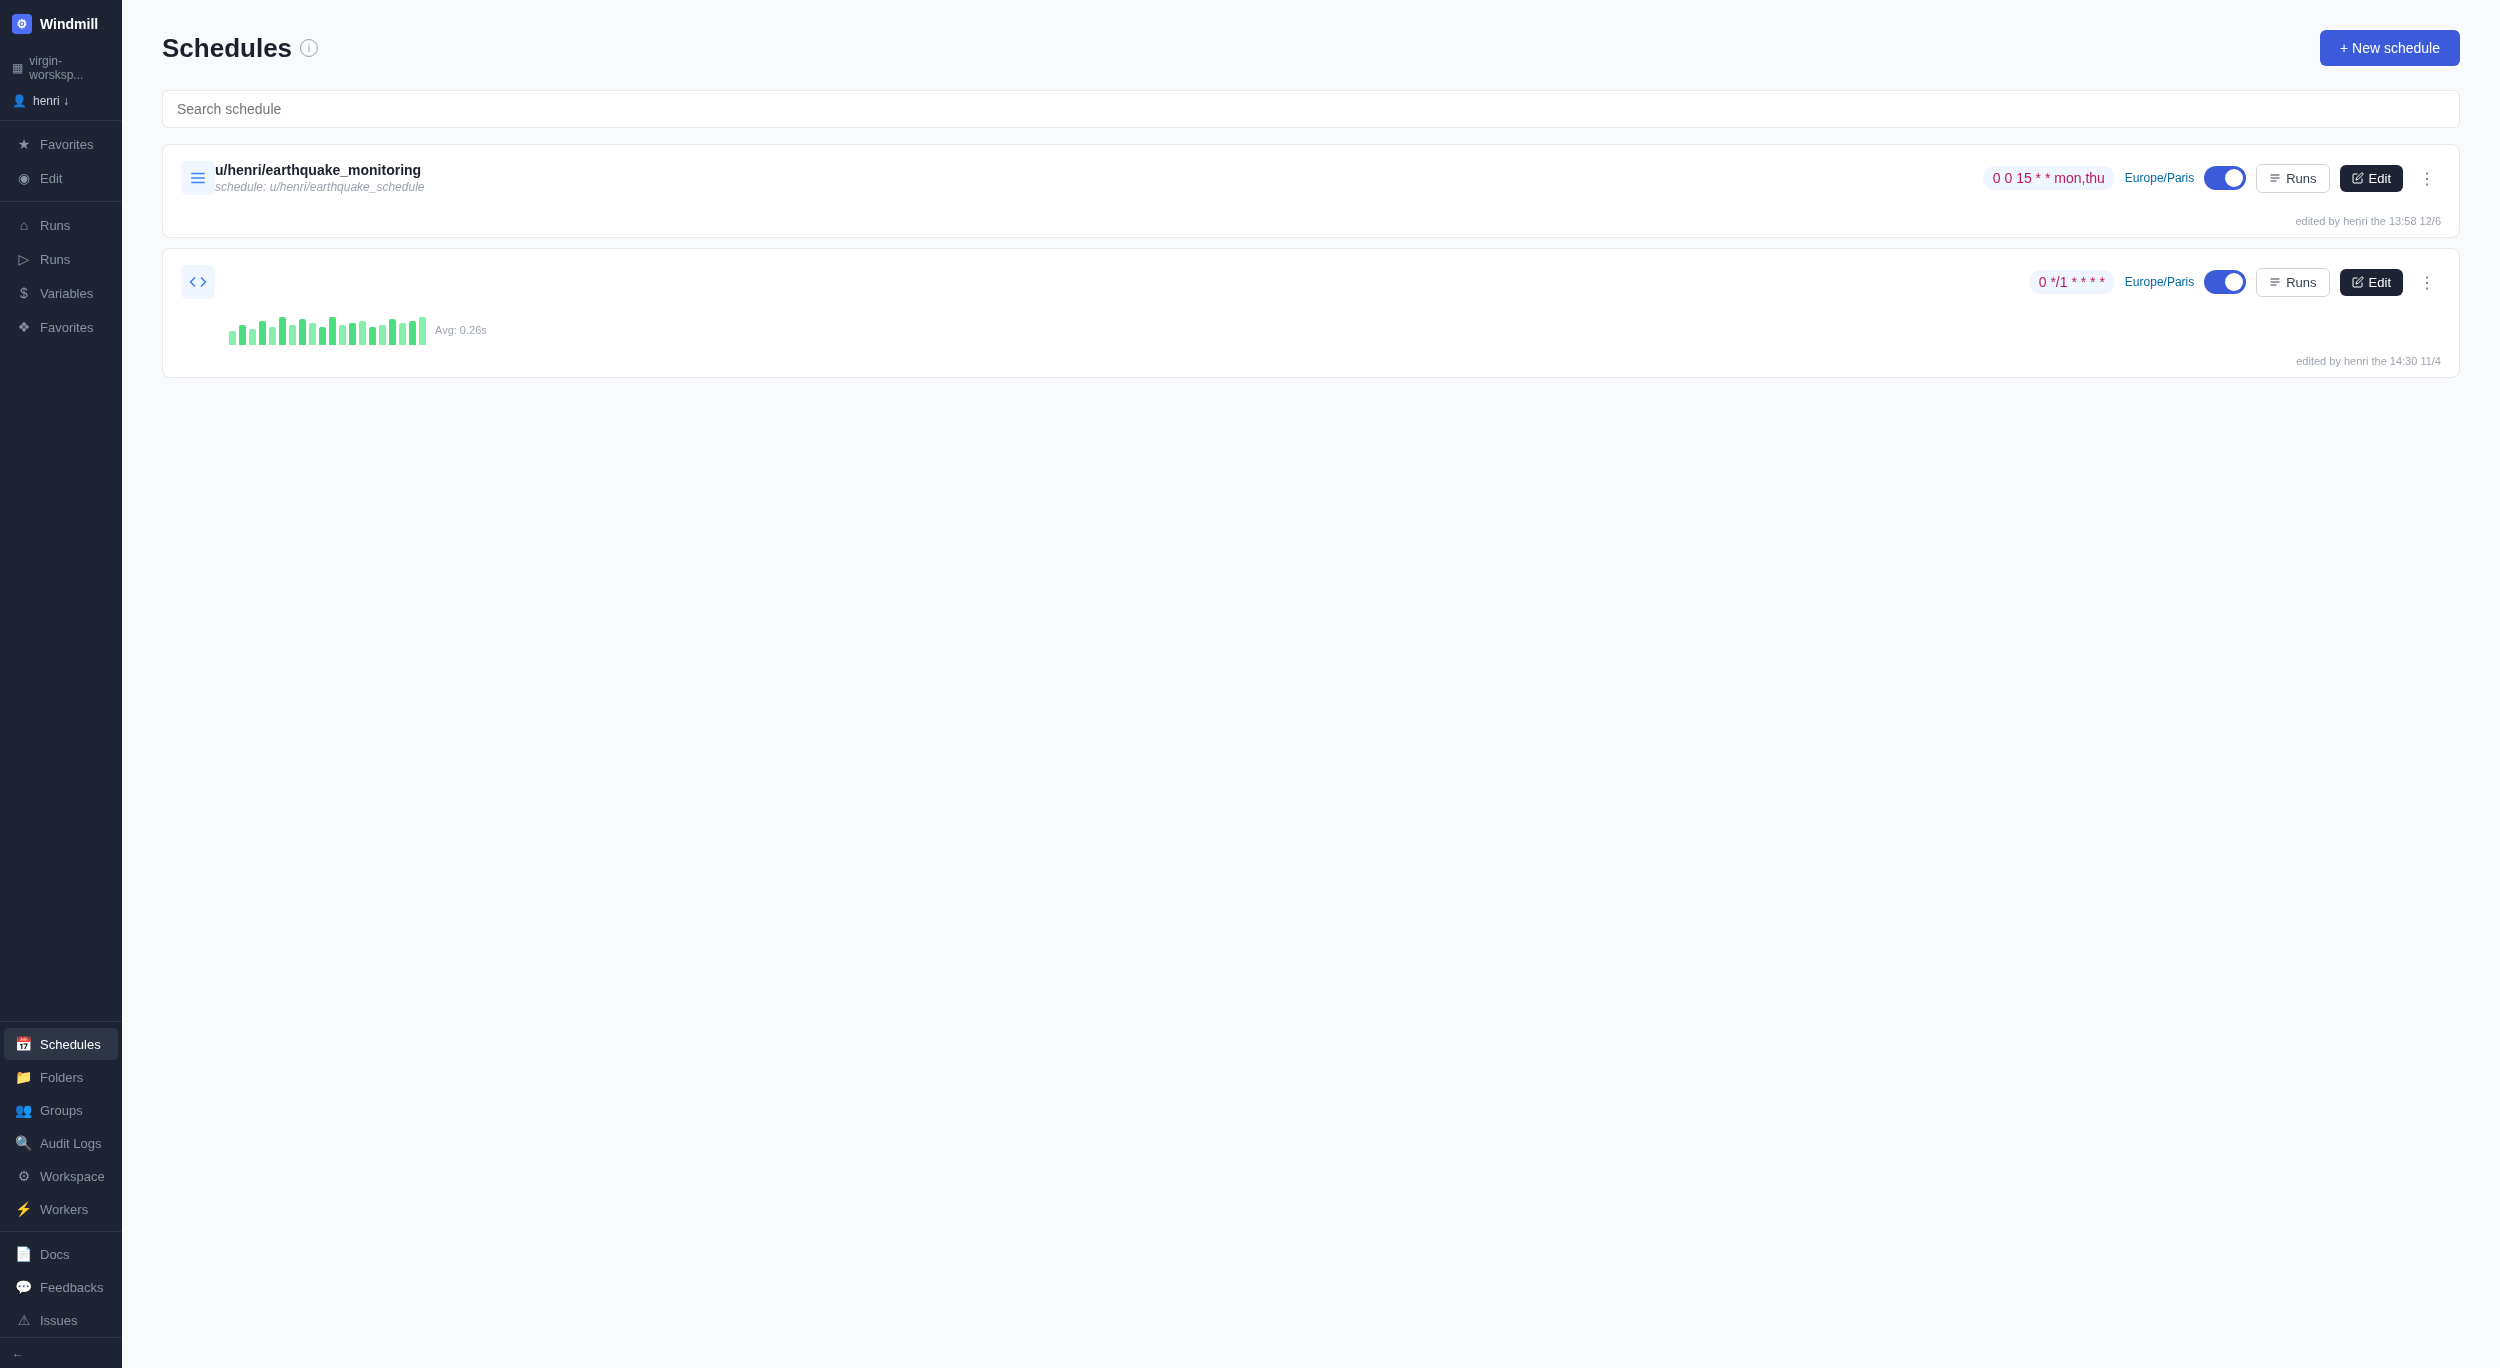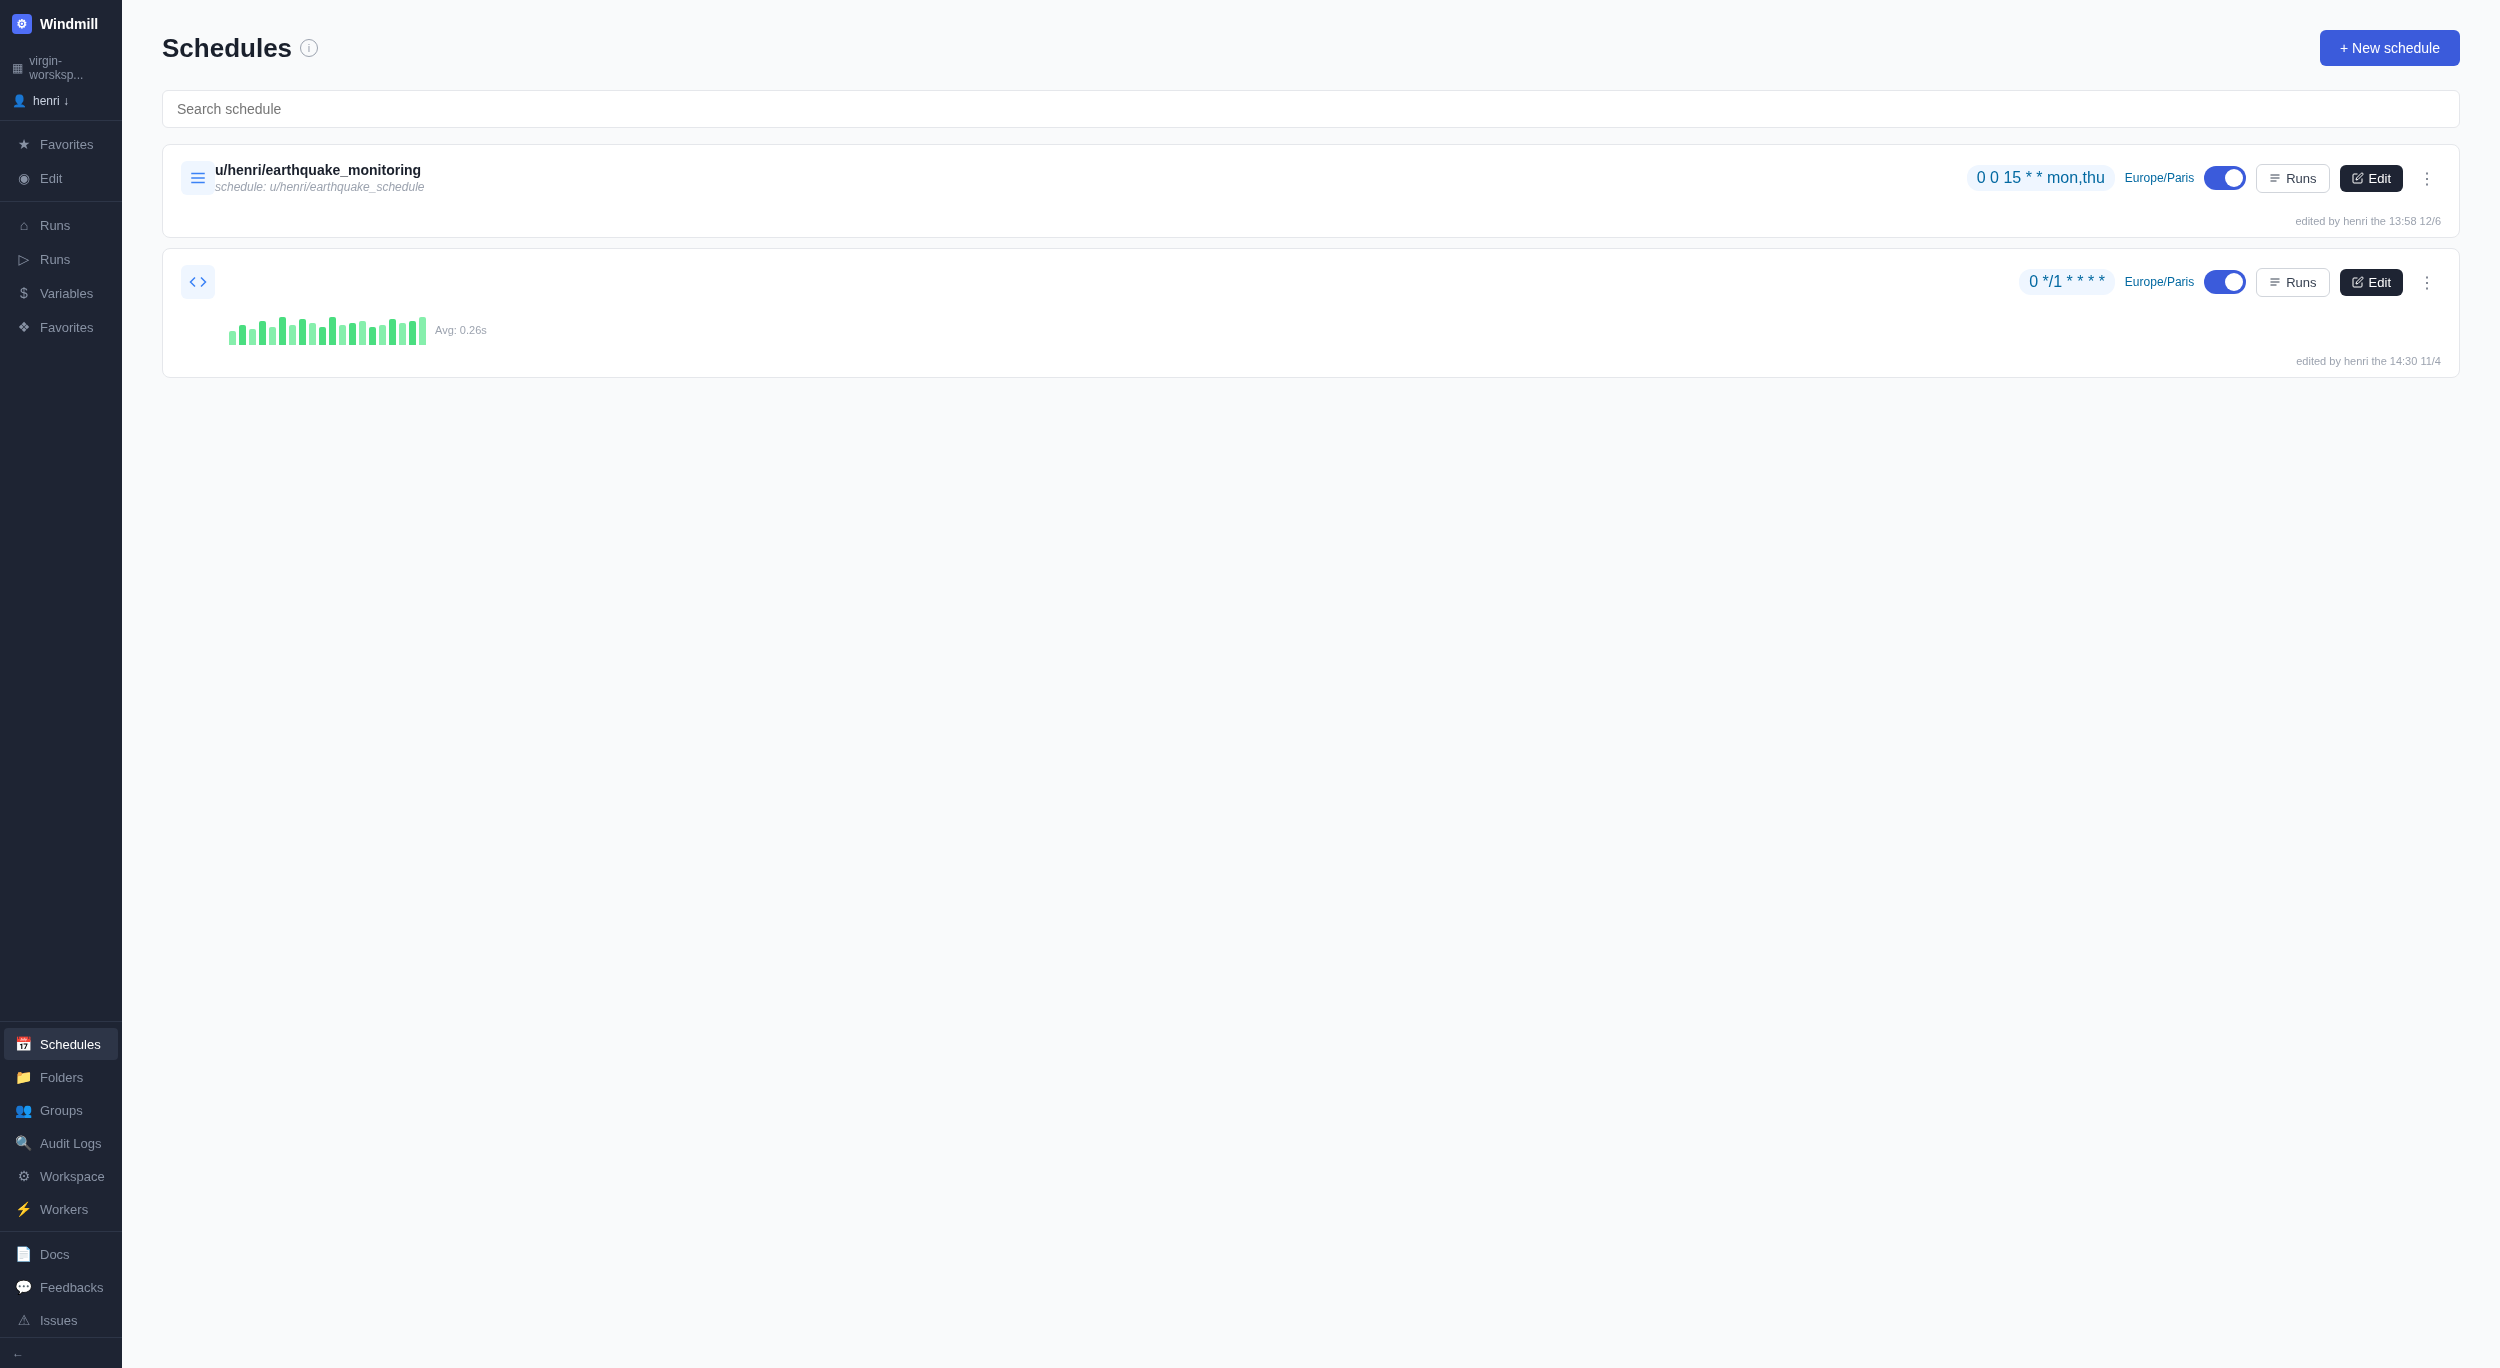--- a/index.html
+++ b/index.html
@@ -158,24 +158,24 @@
       color: #9ca3af;
       margin-top: 2px;
       font-style: italic;
     }
     .schedule-meta {
       display: flex; align-items: center; gap: 10px;
       margin-left: auto;
     }
     .cron-badge {
       background: #eff6ff;
-      color: #0369a1;
+      color: #be185d;
       padding: 4px 10px;
       border-radius: 12px;
-      font-size: 16px;
+      font-size: 14px;
       font-weight: 500;
       white-space: nowrap;
     }
     .timezone-label {
       font-size: 12px;
       color: #0369a1;
       white-space: nowrap;
     }
     
     .toggle {

